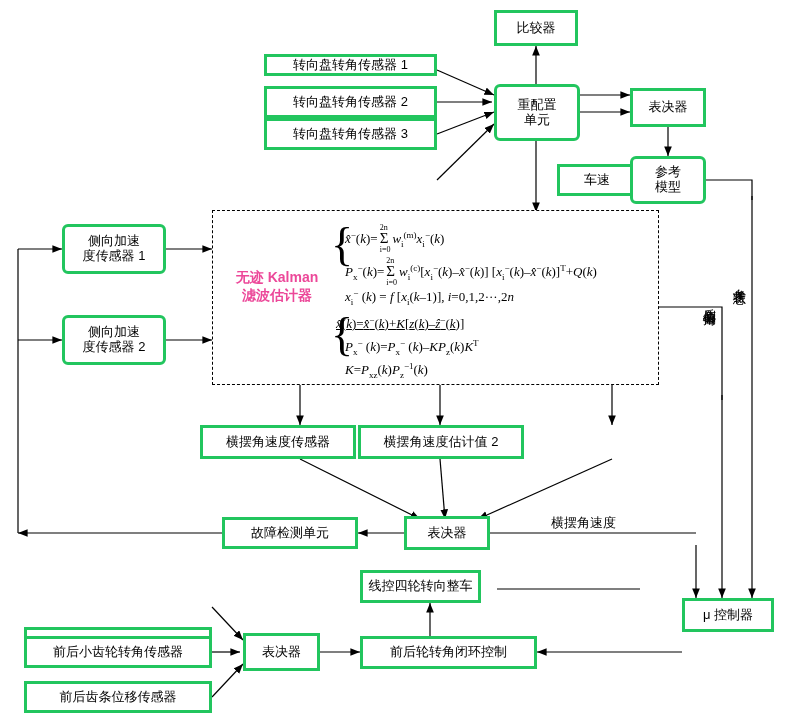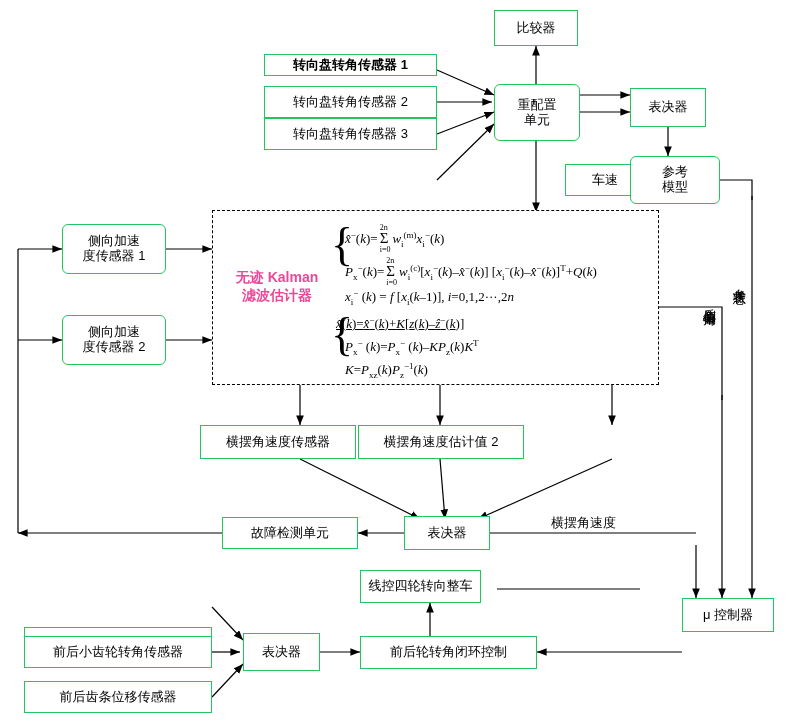--- a/index.html
+++ b/index.html
@@ -7,21 +7,21 @@
     width:802px;height:723px;
     background:#ffffff;
     font-family:"Liberation Sans", sans-serif;
     color:#000;
     position:relative;
     overflow:hidden;
   }
   #canvas{position:absolute;left:0;top:0;width:802px;height:723px;}
   .box{
     position:absolute;
-    border:1px solid #22c55e;
+    border:3px solid #22c55e;
     background:#fff;
     display:flex;
     align-items:center;
     justify-content:center;
     text-align:center;
     font-size:13px;
     line-height:1.15;
     box-sizing:border-box;
     white-space:nowrap;
   }
@@ -151,44 +151,44 @@
       <path d="M660,307 L722,307 L722,400"></path>
 
       <path d="M497,589 L640,589"></path>
     </g>
   </svg>
 
   <div class="box" style="left:494px;top:10px;width:84px;height:36px;">
       <span>比较器</span>
     </div>
 
-  <div class="box" style="left:264px;top:54px;width:173px;height:22px;font-weight:bold;">
+  <div class="box" style="left:264px;top:54px;width:173px;height:22px;">
       <span>转向盘转角传感器 1</span>
     </div>
   <div class="box" style="left:264px;top:86px;width:173px;height:32px;">
       <span>转向盘转角传感器 2</span>
     </div>
   <div class="box" style="left:264px;top:118px;width:173px;height:32px;">
       <span>转向盘转角传感器 3</span>
     </div>
 
   <div class="box two-line" style="left:494px;top:84px;width:86px;height:57px;">
     <span style="white-space:pre-line">重配置
 单元</span>
   </div>
 
   <div class="box" style="left:630px;top:88px;width:76px;height:39px;">
       <span>表决器</span>
     </div>
 
-  <div class="box" style="left:557px;top:164px;width:80px;height:32px;margin-left:8px;">
+  <div class="box" style="left:557px;top:164px;width:80px;height:32px;">
       <span>车速</span>
     </div>
 
-  <div class="box two-line" style="left:630px;top:156px;width:90px;height:48px;">
+  <div class="box two-line" style="left:630px;top:156px;width:76px;height:48px;">
     <span style="white-space:pre-line">参考
 模型</span>
   </div>
 
   <div class="box two-line" style="left:62px;top:224px;width:104px;height:50px;">
     <span style="white-space:pre-line">侧向加速
 度传感器 1</span>
   </div>
   <div class="box two-line" style="left:62px;top:315px;width:104px;height:50px;">
     <span style="white-space:pre-line">侧向加速

